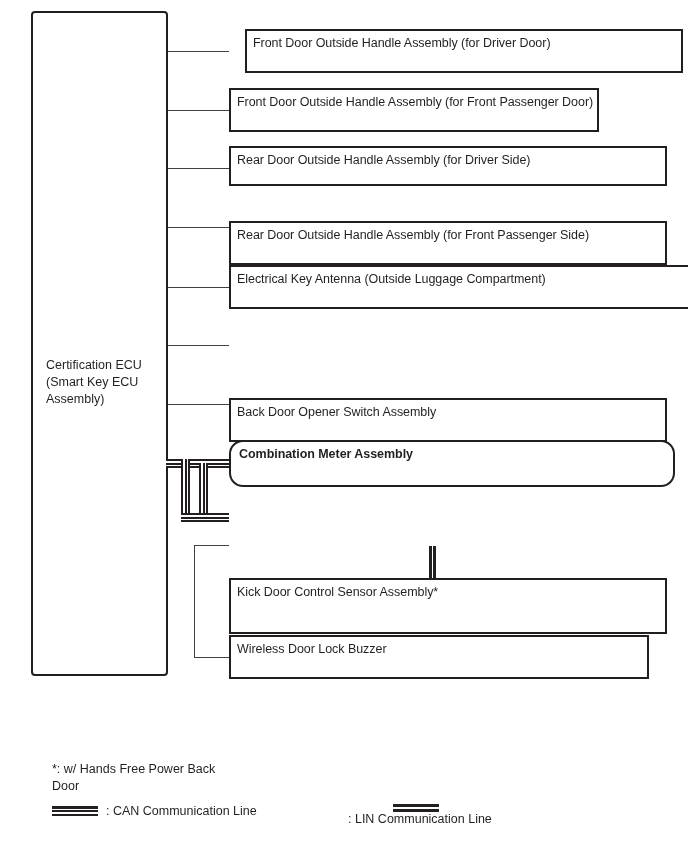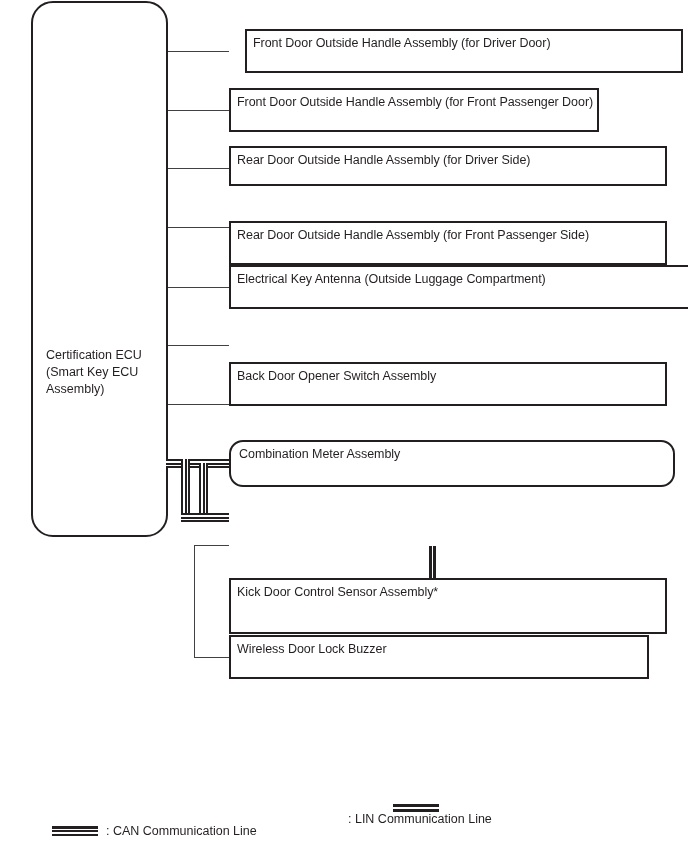--- a/index.html
+++ b/index.html
@@ -35,32 +35,33 @@
     line-height: 15px;
     color: #231f20;
     letter-spacing: -0.05px;
     white-space: nowrap;
   }
   .box.rounded {
     border-radius: 14px;
   }
   .box.rounded .lbl {
     left: 8px;
+    font-weight: bold;
   }
 
   
   #ecu-box {
     position: absolute;
     left: 31px;
-    top: 1px;
+    top: 11px;
     width: 137px;
-    height: 536px;
+    height: 665px;
     box-sizing: border-box;
     border: 2.5px solid #231f20;
-    border-radius: 22px;
+    border-radius: 4px;
     background: #ffffff;
   }
   #ecu-box .ecu-lbl {
     position: absolute;
     left: 13px;
     top: 344px;
     width: 120px;
     font-size: 12.5px;
     line-height: 17px;
     color: #231f20;
@@ -123,21 +124,21 @@
     font-size: 12.5px;
     line-height: 17px;
     color: #231f20;
     white-space: pre-line;
   }
   .legend-row {
     position: absolute;
     display: flex;
     align-items: center;
   }
-  #legend-can { left: 52px; top: 804px; margin-top: 20px; }
+  #legend-can { left: 52px; top: 804px; }
   #legend-lin { left: 340px; top: 804px; flex-direction: column; }
   .legend-swatch-can {
     width: 46px;
     height: 10px;
     background:
       linear-gradient(to bottom,
         #231f20 0px, #231f20 2.6px,
         #ffffff 2.6px, #ffffff 4px,
         #231f20 4px, #231f20 6.2px,
         #ffffff 6.2px, #ffffff 7.6px,
@@ -206,37 +207,39 @@
 
   <div class="box" style="left:229px; top:205px; width:438px; height:44px;margin-top:16px;">
     <div class="lbl">Rear Door Outside Handle Assembly (for Front Passenger Side)</div>
   </div>
 
   <div class="box" style="left:229px; top:265px; width:522px; height:44px;padding-left:12px;">
     <div class="lbl">Electrical Key Antenna (Outside Luggage Compartment)</div>
   </div>
 
 
-  <div class="box" style="left:229px; top:362px; width:438px; height:44px;text-decoration:underline;">
+  <div class="box" style="left:229px; top:398px; width:438px; height:44px;text-decoration:underline;">
     <div class="lbl">Back Door Opener Switch Assembly</div>
   </div>
 
   <div class="box rounded" style="left:229px; top:440px; width:446px; height:47px;">
     <div class="lbl">Combination Meter Assembly</div>
   </div>
 
 
   <div class="box" style="left:229px; top:578px; width:438px; height:56px;">
     <div class="lbl">Kick Door Control Sensor Assembly*</div>
   </div>
 
   <div class="box" style="left:229px; top:635px; width:420px; height:44px;">
     <div class="lbl">Wireless Door Lock Buzzer</div>
   </div>
 
+  <div id="footnote">*: w/ Hands Free Power Back
+Door</div>
 
   <div class="legend-row" id="legend-can">
     <div class="legend-swatch-can"></div>
     <div class="legend-text">: CAN Communication Line</div>
   </div>
 
   <div class="legend-row" id="legend-lin">
     <div class="legend-swatch-lin"></div>
     <div class="legend-text">: LIN Communication Line</div>
   </div>

